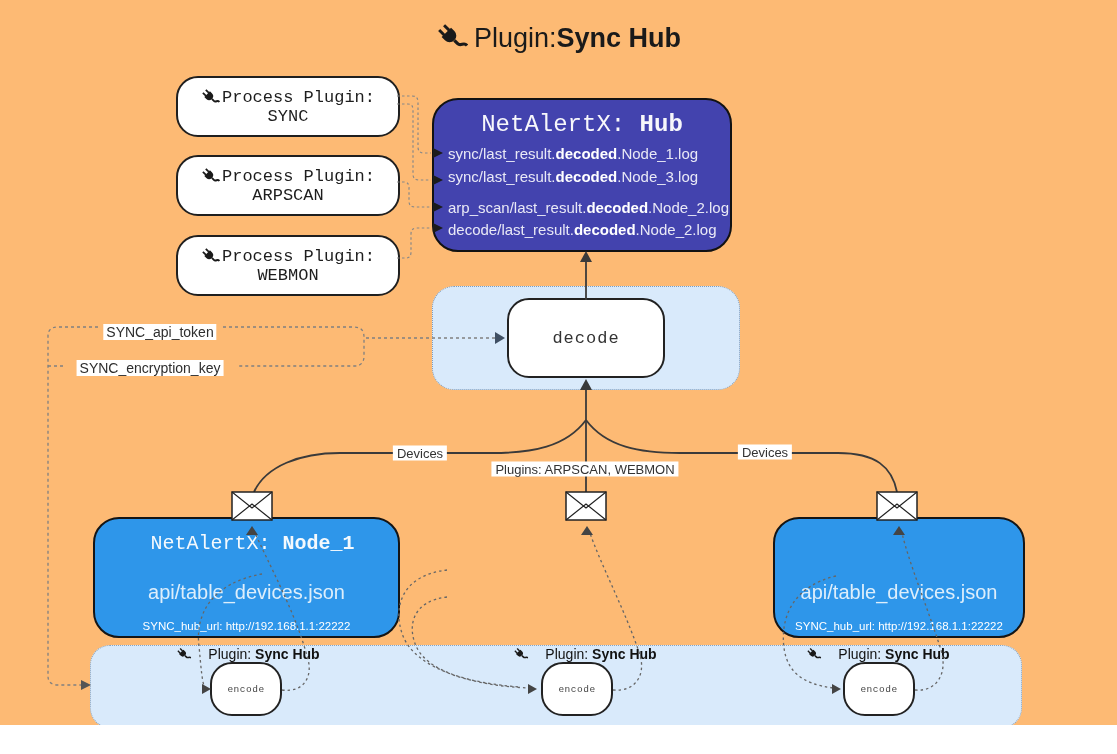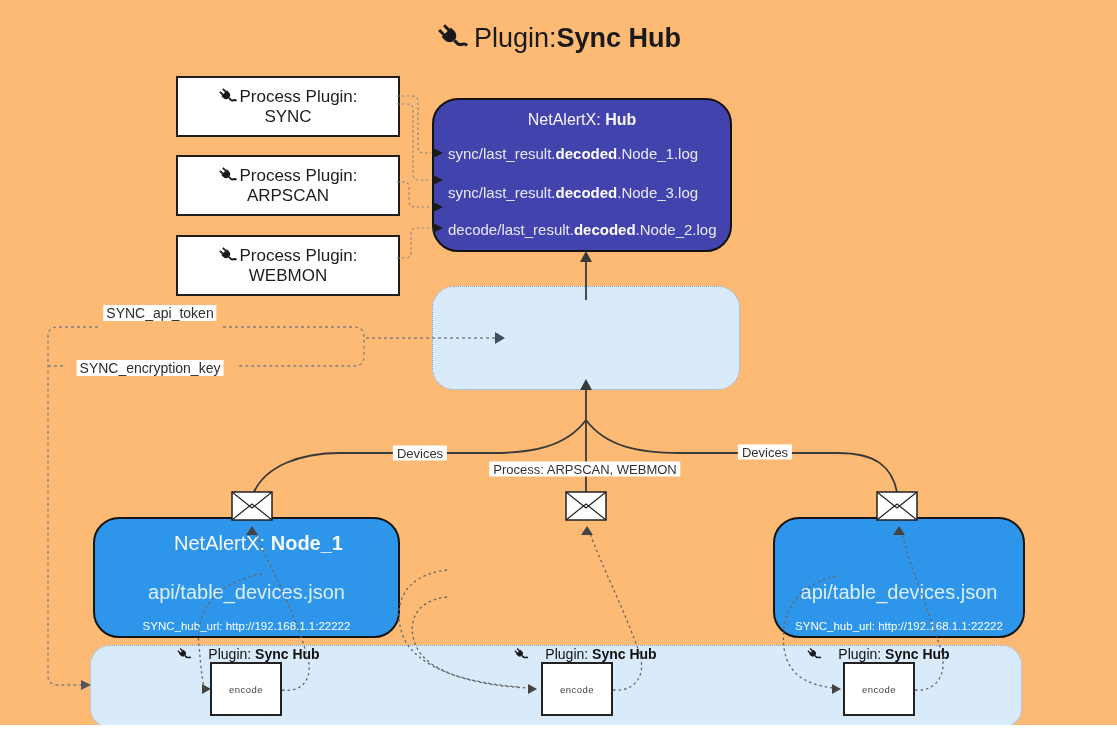--- a/index.html
+++ b/index.html
@@ -1,38 +1,38 @@
 <!DOCTYPE html>
 <html><head>
 <meta charset="utf-8">
 <style>
   html,body{margin:0;padding:0;background:#fff;}
   .canvas{position:relative;width:1117px;height:725px;background:#fdba74;overflow:hidden;
           font-family:"Liberation Sans",sans-serif;}
-  .mono{font-family:Liberation Sans, sans-serif;}
+  .mono{font-family:Liberation Mono, monospace;border-radius:22px;}
 
   
   .page-title{position:absolute;left:0;top:16px;width:1117px;height:44px;display:flex;
     align-items:center;justify-content:center;font-size:27px;color:#1a1a1a;z-index:2;}
   .page-title b{font-weight:bold;}
   .page-title .plug{width:32px;height:32px;margin-right:6px;}
 
   
   .pbox{position:absolute;left:176px;width:220px;height:57px;background:#fff;
     border:2px solid #1f1f1f;z-index:2;display:flex;flex-direction:column;
     align-items:center;justify-content:center;font-size:17px;color:#1d1d1d;}
   .pbox .row1{display:flex;align-items:center;gap:2px;}
   .pbox .plug{width:19px;height:19px;}
 
   
   .hub-url{position:absolute;left:438px;top:79px;width:300px;text-align:center;
     font-size:11.5px;color:#111;z-index:2;}
   .hub{position:absolute;left:432px;top:98px;width:300px;height:154px;background:#4343ae;
     border:2.5px solid #121212;border-radius:26px;z-index:2;box-sizing:border-box;}
-  .hub-title{position:absolute;left:0;top:11px;width:100%;text-align:center;font-size:16px;
+  .hub-title{position:absolute;left:0;top:11px;width:100%;text-align:center;font-size:24px;
     color:#f7f7fb;}
   .hub-title b,.node-title b{font-weight:bold;}
   .hub-log{position:absolute;left:14px;font-size:15px;color:#e9e9f6;white-space:nowrap;}
   .hub-log b{color:#ffffff;}
 
   
   .dwrap{position:absolute;left:432px;top:286px;width:308px;height:104px;background:#d9eafb;
     border:1.6px dotted #7f9dbe;border-radius:22px;z-index:1;box-sizing:border-box;}
   .decode-box{position:absolute;left:507px;top:298px;width:158px;height:80px;background:#fff;
     border:2.2px solid #222;z-index:2;box-sizing:border-box;display:flex;align-items:center;
@@ -40,21 +40,21 @@
 
   
   .lbl{position:absolute;transform:translate(-50%,-50%);background:#fff;padding:0 3px;
     font-size:14px;color:#2e2e2e;z-index:4;white-space:nowrap;}
   .edge-lbl{position:absolute;transform:translate(-50%,-50%);background:#fff;padding:0 4px;
     font-size:13px;color:#333;z-index:4;white-space:nowrap;}
 
   
   .node{position:absolute;top:517px;height:121px;background:#2E96EA;border:2.5px solid #151515;
     border-radius:26px;z-index:2;box-sizing:border-box;}
-  .node-title{position:absolute;left:12px;top:13px;width:100%;text-align:center;font-size:20px;
+  .node-title{position:absolute;left:6px;top:13px;width:100%;text-align:center;font-size:20px;
     color:#f4f9fd;white-space:nowrap;}
   .node-file{position:absolute;left:0;width:100%;text-align:center;font-size:20px;
     color:#ddeefb;white-space:nowrap;margin-top:9px;}
   .node-url{position:absolute;left:0;top:101px;width:100%;text-align:center;font-size:11.5px;
     color:#fff;white-space:nowrap;}
 
   
   .strip{position:absolute;left:90px;top:645px;width:932px;height:83px;background:#d9eafb;
     border:1.6px dotted #8aa4bf;border-radius:20px;z-index:1;box-sizing:border-box;}
   .strip-lbl{position:absolute;top:646px;transform:translateX(-50%);display:flex;
@@ -119,31 +119,35 @@
       <span>Process Plugin:</span>
       </div>
     <span>WEBMON</span>
   </div>
 
   <div class="hub">
     <div class="hub-title mono">
       <span>NetAlertX: </span><b>Hub</b>
     </div>
     <div class="hub-log" style="top:45px"><span>sync/last_result.</span><b>decoded</b><span>.Node_1.log</span></div>
-    <div class="hub-log" style="top:84px"><span>sync/last_result.</span><b>decoded</b><span>.Node_3.log</span></div>
+    <div class="hub-log" style="top:68px"><span>sync/last_result.</span><b>decoded</b><span>.Node_3.log</span></div>
+    <div class="hub-log" style="top:99px"><span>arp_scan/last_result.</span><b>decoded</b><span>.Node_2.log</span></div>
     <div class="hub-log" style="top:121px"><span>decode/last_result.</span><b>decoded</b><span>.Node_2.log</span></div>
   </div>
 
   <div class="dwrap"></div>
-
-  <div class="lbl" style="left:160px;top:313px">SYNC_api_token</div>
+  <div class="decode-box mono">
+    <span>decode</span>
+  </div>
+
+  <div class="lbl" style="left:160px;top:332px">SYNC_api_token</div>
   <div class="lbl" style="left:150px;top:368px">SYNC_encryption_key</div>
 
   <div class="edge-lbl" style="left:420px;top:453px">Devices</div>
-  <div class="edge-lbl" style="left:585px;top:469px">Process: ARPSCAN, WEBMON</div>
+  <div class="edge-lbl" style="left:585px;top:469px">Plugins: ARPSCAN, WEBMON</div>
   <div class="edge-lbl" style="left:765px;top:452px">Devices</div>
 
   <div class="node" style="left:93px;width:307px">
     <div class="node-title mono">
       <span>NetAlertX: </span><b>Node_1</b>
     </div>
     <div class="node-file" style="top:53px">api/table_devices.json</div>
     <div class="node-url">SYNC_hub_url: http://192.168.1.1:22222</div>
   </div>
   <div class="node" style="left:773px;width:252px">

